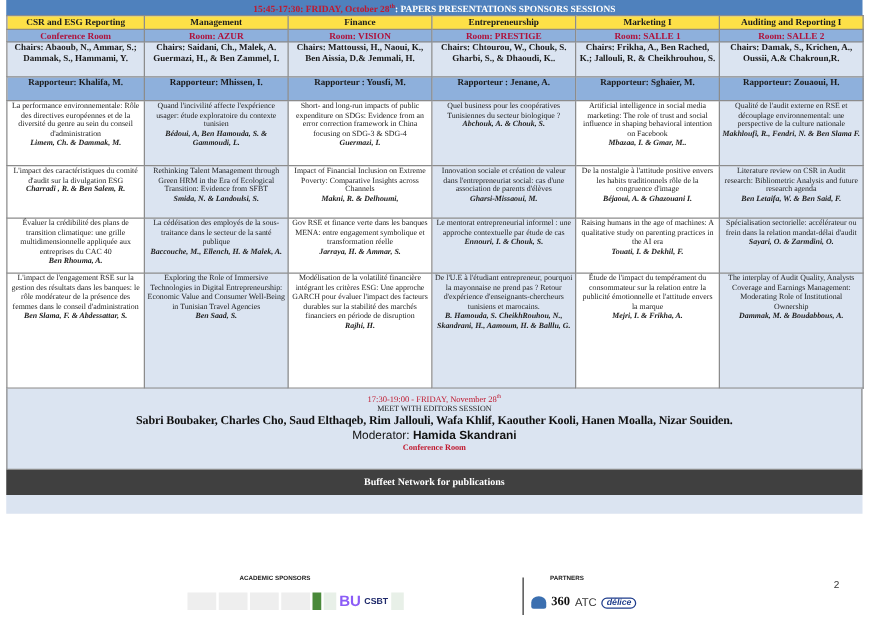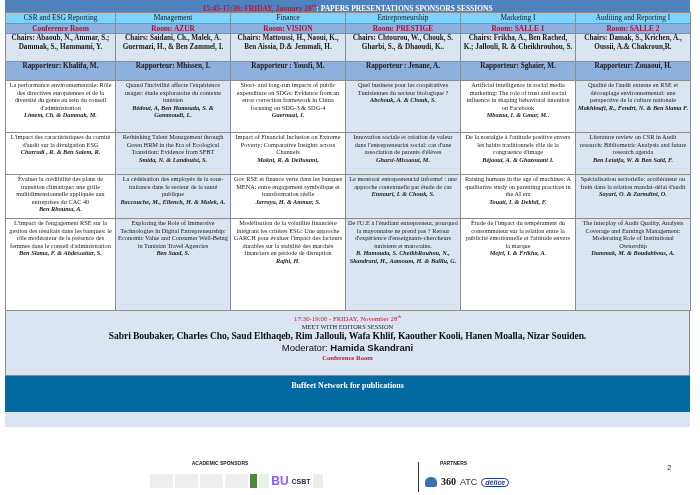--- a/index.html
+++ b/index.html
@@ -3,36 +3,36 @@
 <meta charset="utf-8">
 <style>
   html, body { margin: 0; padding: 0; background: #ffffff; }
   body { width: 700px; height: 495px; position: relative; overflow: hidden; font-family: "Liberation Serif", serif; }
   .page { position: absolute; left: 5px; top: 0; width: 685px; }
   .banner { height: 12px; background: #4f81bd; color: #c0192f; font-weight: bold; font-size: 7.5px; text-align: center; line-height: 12px; }
   .banner .hl { color: #ffffff; }
   .banner sup { font-size: 5px; }
   table { border-collapse: collapse; width: 685px; table-layout: fixed; }
   td { border: 1px solid #8c8c8c; text-align: center; vertical-align: top; padding: 0 2px; font-size: 6.3px; line-height: 7.6px; color: #222; }
-  tr.track td { background: #7dd3fc; font-weight: normal; font-size: 7.4px; line-height: 10px; color: #1b1b1b; }
+  tr.track td { background: #fde047; font-weight: bold; font-size: 7.4px; line-height: 10px; color: #1b1b1b; }
   tr.room td { background: #8eb0dc; font-weight: bold; font-size: 7.4px; line-height: 9px; color: #b0113a; }
   tr.chairs td { background: #dbe4f1; font-weight: bold; font-size: 7.2px; line-height: 8.6px; color: #1b1b1b; vertical-align: top; height: 27px; }
   tr.rapp td { background: #8eb0dc; font-weight: bold; font-size: 7.2px; line-height: 9px; color: #1b1b1b; height: 18px; }
   tr.paper td.shade { background: #dbe4f1; }
   tr.paper td { background: #ffffff; }
   .authors { font-style: italic; font-weight: bold; display: block; }
   .editors { background: #dbe4f1; border: 1px solid #8c8c8c; border-top: none; text-align: center; padding: 2px 0 1px; height: 61px; }
   .editors .time { color: #c0192f; font-size: 6.8px; line-height: 8px; }
   .editors .time sup { font-size: 4.5px; }
   .editors .title { font-size: 6.4px; line-height: 7px; color: #222; }
   .editors .names { font-weight: bold; font-size: 9.6px; line-height: 12px; color: #111; font-family: Liberation Serif, serif; font-stretch: condensed; letter-spacing: -0.1px; }
   .editors .mod { font-size: 9.5px; line-height: 12px; color: #111; font-family: "Liberation Sans", sans-serif; }
   .editors .mod b { font-weight: bold; }
   .editors .room { color: #c0192f; font-weight: bold; font-size: 6.6px; line-height: 8px; }
-  .buffet { background: #0369a1; color: #ffffff; font-weight: bold; font-size: 8px; text-align: center; height: 36px; line-height: 20px; }
+  .buffet { background: #404040; color: #ffffff; font-weight: bold; font-size: 8px; text-align: center; height: 20px; line-height: 20px; }
   .buffet-under { background: #dbe4f1; height: 15px; }
   .sponsors { position: absolute; top: 460px; left: 150px; width: 140px; text-align: center; font-family: "Liberation Sans", sans-serif; font-size: 5px; font-weight: bold; color: #222; }
   .sponsor-logos { position: absolute; top: 473px; left: 150px; height: 16px; display: flex; gap: 2px; align-items: center; }
   .logo { height: 14px; font-family: "Liberation Sans", sans-serif; font-size: 4px; display: flex; align-items: center; justify-content: center; color: #666; }
   .logo.gray { width: 23px; background: #eeeeee; color: #4a9; }
   .logo.green { width: 7px; background: #4a8a3a; }
   .logo.bu { width: 18px; font-size: 12px; font-weight: bold; color: #1f2a6b; }
   .logo.bu span { color: #8b5cf6; }
   .logo.csbt { width: 20px; font-size: 7px; font-weight: bold; color: #1f2a6b; }
   .logo.em { width: 10px; background: #e8f0e8; color: #6a8; }
@@ -44,21 +44,21 @@
   .patc { font-size: 9px; color: #333; }
   .pdel { font-size: 7px; font-style: italic; font-weight: bold; color: #1e3c8c; border: 1px solid #1e3c8c; border-radius: 8px; padding: 0 3px; }
   .pglobe { width: 12px; height: 10px; background: #3b6fb0; border-radius: 50% 50% 2px 2px; }
   .page-num { position: absolute; top: 463px; left: 667px; font-family: "Liberation Sans", sans-serif; font-size: 8px; color: #333; }
 </style>
 </head>
 <body>
 
 <div class="page">
   <div class="banner">
-    <span>15:45-17:30: FRIDAY, January 28</span><sup>th</sup><span class="hl">: PAPERS PRESENTATIONS SPONSORS SESSIONS</span>
+    <span>15:45-17:30: FRIDAY, October 28</span><sup>th</sup><span class="hl">: PAPERS PRESENTATIONS SPONSORS SESSIONS</span>
   </div>
 
   <table>
     <colgroup>
       <col style="width:110px">
         <col style="width:115px">
         <col style="width:115px">
         <col style="width:115px">
         <col style="width:115px">
         <col style="width:115px">

